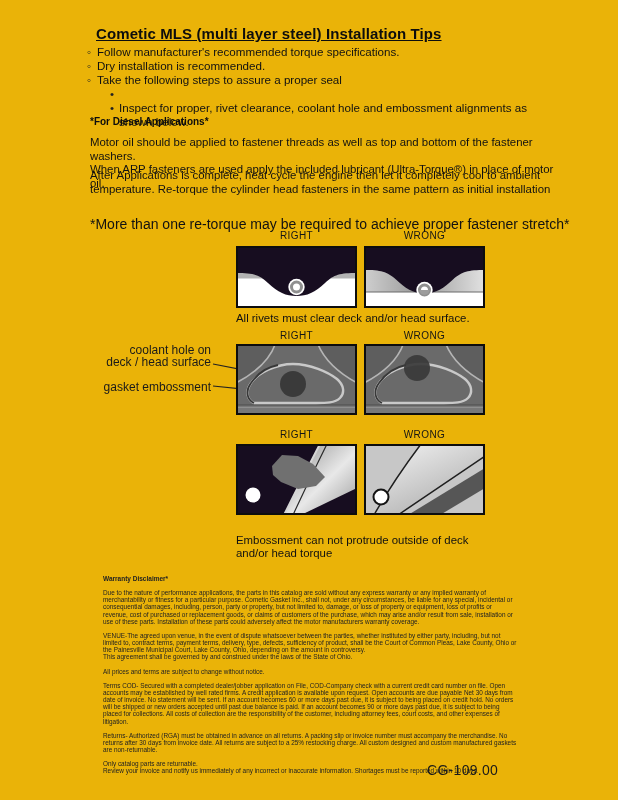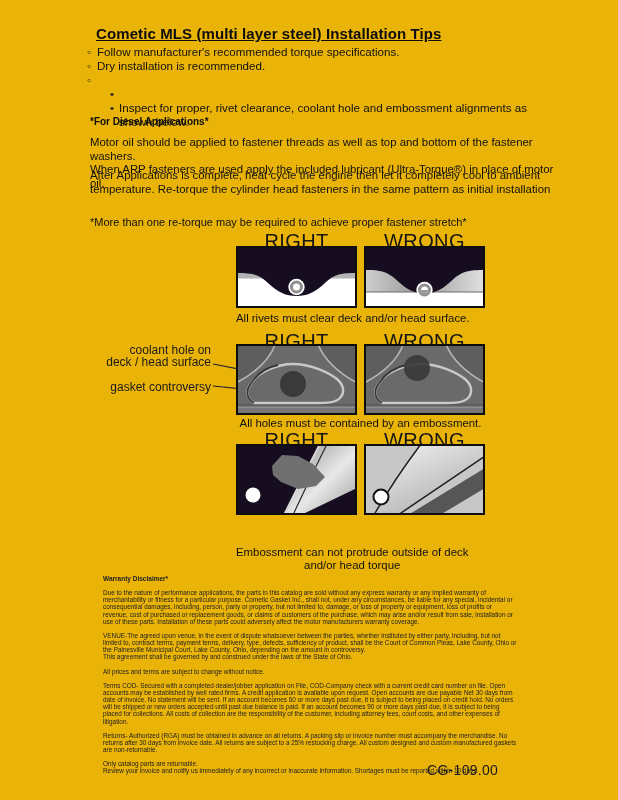--- a/index.html
+++ b/index.html
@@ -19,28 +19,28 @@
   .bullets { left:87px; top:45px; width:470px; font-size:11.6px; line-height:14px; }
   .brow { display:flex; }
   .brow .mark { width:10px; flex:0 0 10px; color:#222; }
   .brow.sub { margin-left:23px; }
   .brow.sub .mark { width:9px; flex:0 0 9px; }
 
   .diesel-heading { left:90px; top:116px; font-size:10px; font-weight:bold; color:#0d0d0d; }
   .para { left:90px; top:0; font-size:11.4px; line-height:13.6px; width:470px; }
   .p1 { top:136px; }
   .p2 { top:169px; }
-  .note { left:90px; top:216px; font-size:11px; }
-
-  .dlabel { width:121px; text-align:center; font-size:20px; letter-spacing:0.4px; color:#151515; }
+  .note { left:90px; top:216px; font-size:14px; }
+
+  .dlabel { width:121px; text-align:center; font-size:10px; letter-spacing:0.4px; color:#151515; }
   .panel { width:121px; height:62px; }
   .panel svg { display:block; width:100%; height:100%; }
   .panel2, .panel3 { height:71px; }
 
-  .caption { font-size:11.4px; color:#111;text-align:center; }
+  .caption { font-size:11.4px; color:#111; }
   .cap-center { width:249px; text-align:center; }
 
   .side-label { width:111px; text-align:right; font-size:12px; line-height:11.5px; color:#1a1a1a; }
 
   .leader-overlay { pointer-events:none; }
 
   .warranty { left:103px; top:575px; width:415px; font-size:6.4px; line-height:7.15px; color:#222; }
   .warranty .wh { font-weight:bold; font-size:6.5px; margin:0 0 7px 0; }
   .warranty .wp { margin:0 0 7px 0; white-space:pre-line; }
 
@@ -57,20 +57,21 @@
     <div class="brow">
       <span class="mark">◦</span>
       <span class="pre">Follow manufacturer's recommended torque specifications.</span>
     </div>
     <div class="brow">
       <span class="mark">◦</span>
       <span class="pre">Dry installation is recommended.</span>
     </div>
     <div class="brow">
       <span class="mark">◦</span>
+      <span class="pre">Take the following steps to assure a proper seal</span>
     </div>
     <div class="brow sub">
       <span class="mark">•</span>
     </div>
     <div class="brow sub">
       <span class="mark">•</span>
       <span class="pre">Inspect for proper, rivet clearance, coolant hole and embossment alignments as shown below.</span>
     </div>
   </div>
 
@@ -122,21 +123,21 @@
     </svg>
   </div>
 
   <div class="abs caption" style="left:236px; top:312px;">All rivets must clear deck and/or head surface.</div>
 
   <div class="abs dlabel" style="left:236px; top:330px;">RIGHT</div>
   <div class="abs dlabel" style="left:364px; top:330px;">WRONG</div>
 
   <div class="abs side-label" style="left:100px; top:345px; white-space:pre-line;">coolant hole on
 deck / head surface</div>
-  <div class="abs side-label" style="left:100px; top:382px;">gasket controversy</div>
+  <div class="abs side-label" style="left:100px; top:382px;">gasket embossment</div>
 
   <svg class="abs leader-overlay" style="left:210px; top:350px;" width="100" height="50" viewBox="0 0 100 50">
     <line x1="3" y1="14" x2="85" y2="30" stroke="#222" stroke-width="1.2"></line>
     <line x1="3" y1="36" x2="52" y2="41" stroke="#222" stroke-width="1.2"></line>
   </svg>
 
   <div class="abs panel panel2" style="left:236px; top:344px;">
     <svg viewBox="0 0 121 71">
       <rect width="121" height="71" style="fill:var(--panel-gray)"></rect>
       <rect y="61" width="121" height="10" fill="#787878"></rect>
@@ -159,21 +160,20 @@
       <line x1="0" y1="63.5" x2="121" y2="63.5" stroke="#8f8f8f" stroke-width="1"></line>
       <path d="M-2,-2 H40 C35,14 22,28 -2,40 Z" style="fill:var(--bore-gray)" stroke="#b5b5b5" stroke-width="1.6"></path>
       <path d="M123,-2 H81 C87,14 100,28 123,40 Z" style="fill:var(--bore-gray)" stroke="#b5b5b5" stroke-width="1.6"></path>
       <path d="M18,59 C11,56 9,47 15,39 C22,29 40,20 57,20 C74,20 92,28 101,35 C108,41 109,49 104,54 C99,59 90,59 80,59 Z" fill="none" style="stroke:var(--emboss-line)" stroke-width="2.4"></path>
       <path d="M18,59 C11,56 9,47 15,39 C22,29 32,23 42,21" fill="none" stroke="#383838" stroke-width="1.8"></path>
       <circle cx="53" cy="24" r="13" style="fill:var(--coolant-hole)" fill-opacity="0.92"></circle>
       <rect x="1" y="1" width="119" height="69" fill="none" stroke="#0d0d0d" stroke-width="2"></rect>
     </svg>
   </div>
 
-  <div class="abs caption cap-center" style="left:236px; top:417px;">All holes must be contained by an embossment.</div>
 
   <div class="abs dlabel" style="left:236px; top:429px;">RIGHT</div>
   <div class="abs dlabel" style="left:364px; top:429px;">WRONG</div>
 
   <div class="abs panel panel3" style="left:236px; top:444px;">
     <svg viewBox="0 0 121 71">
       <defs>
         <linearGradient id="g3r" x1="0" y1="0" x2="1" y2="1">
           <stop offset="0" stop-color="#8a8a8a"></stop>
             <stop offset="0.55" stop-color="#e8e8e8"></stop>
@@ -199,21 +199,21 @@
         </linearGradient>
       </defs>
       <rect width="121" height="71" fill="#c7c7c7"></rect>
       <path d="M57,0 H121 V12 L34,71 H10 C24,46 42,20 57,0 Z" fill="url(#g3w)" stroke="#1f1f1f" stroke-width="1.5"></path>
       <path d="M121,24 L44,71 H76 L121,44 Z" fill="#565656"></path>
       <circle cx="17" cy="53" r="7.5" fill="#ffffff" stroke="#141414" stroke-width="2"></circle>
       <rect x="1" y="1" width="119" height="69" fill="none" stroke="#0d0d0d" stroke-width="2"></rect>
     </svg>
   </div>
 
-  <div class="abs caption" style="left:236px; top:546px; line-height:13px;">
+  <div class="abs caption" style="left:236px; top:534px; line-height:13px;">
     <div>Embossment can not protrude outside of deck</div>
     <div>and/or head torque</div>
   </div>
 
   <div class="abs warranty">
     <div class="wh">Warranty Disclaimer*</div>
     <div class="wp">Due to the nature of performance applications, the parts in this catalog are sold without any express warranty or any implied warranty of merchantability or fitness for a particular purpose.  Cometic Gasket Inc., shall not, under any circumstances, be liable for any special, incidental or consequential damages, including, person, party or property, but not limited to, damage, or loss of property or equipment, loss of profits or revenue, cost of purchased or replacement goods, or claims of customers of the purchase, which may arise and/or result from sale, installation or use of these parts.  Installation of these parts could adversely affect the motor manufacturers warranty coverage.</div>
     <div class="wp">VENUE-The agreed upon venue, in the event of dispute whatsoever between the parties, whether instituted by either party, including, but not limited to, contract terms, payment terms, delivery, type, defects, sufficiency of product, shall be the Court of Common Pleas, Lake County, Ohio or the Painesville Municipal Court, Lake County, Ohio, depending on the amount in controversy.
 This agreement shall be governed by and construed under the laws of the State of Ohio.</div>
     <div class="wp">All prices and terms are subject to change without notice.</div>

